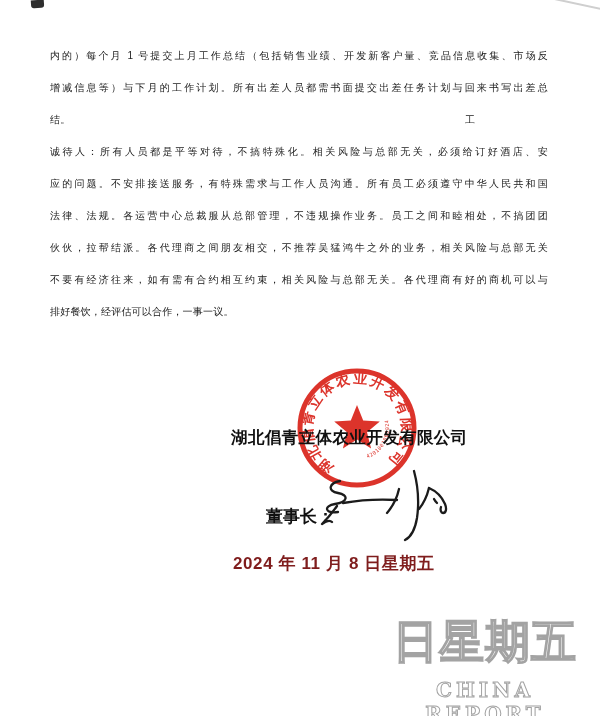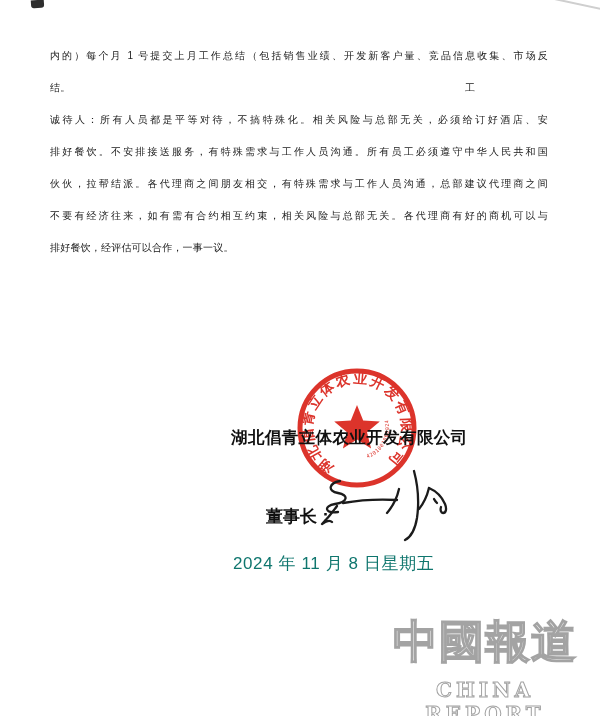--- a/index.html
+++ b/index.html
@@ -25,54 +25,56 @@
   .ring-text{fill:var(--seal-color);font-family:"Liberation Sans","DejaVu Sans",sans-serif;
              font-weight:bold;font-size:14px;letter-spacing:2.2px;}
   .serial-text{fill:var(--seal-color);font-family:"DejaVu Sans Mono",monospace;
                font-size:5.2px;letter-spacing:0.6px;}
   .company{position:absolute;left:231px;top:427px;z-index:3;font-size:16.5px;font-weight:bold;
            color:#101010;letter-spacing:0.4px;}
   .chairman{position:absolute;left:266px;top:505px;z-index:3;font-size:17px;font-weight:bold;
             color:#101010;}
   .sig-svg{position:absolute;left:315px;top:460px;z-index:4;}
   .sig-stroke{fill:none;stroke:#1b1b1b;stroke-width:2.3px;stroke-linecap:round;stroke-linejoin:round;}
-  .dateline{position:absolute;left:233px;top:552px;font-size:17px;font-weight:normal;color:#0f766e;
+  .dateline{position:absolute;left:233px;top:552px;font-size:17px;font-weight:bold;color:#7f1d1d;
             letter-spacing:0.6px;}
   
   .watermark{position:absolute;left:383px;top:618px;width:204px;text-align:center;z-index:1;}
   .wm-cn{font-size:45px;font-weight:bold;line-height:1.08;color:#ffffff;
          -webkit-text-stroke:1.3px var(--wm-color);letter-spacing:1px;}
   .wm-en{font-family:"DejaVu Serif","Liberation Serif",serif;font-size:20px;font-weight:bold;
          color:#ffffff;-webkit-text-stroke:1px var(--wm-color);letter-spacing:4px;margin-top:11px;}
 </style>
 </head>
 <body>
 
 <div class="page">
 
   <div class="smudge"></div>
   <div class="scratch"></div>
 
   <div class="doc">
     <div>
       <div>
           <div class="line just">内的）每个月 1 号提交上月工作总结（包括销售业绩、开发新客户量、竞品信息收集、市场反</div>
+          <div class="line just">增减信息等）与下月的工作计划。所有出差人员都需书面提交出差任务计划与回来书写出差总</div>
         </div>
       <div class="line plain">
         <span>结。</span>
         <span class="stray">工</span>
       </div>
     </div>
     <div>
       <div class="line just">
         <span class="lead-bold">诚待人：</span><span>所有人员都是平等对待，不搞特殊化。相关风险与总部无关，必须给订好酒店、安</span>
       </div>
       <div>
-          <div class="line just">排好餐饮。不安排接送服务，有特殊需求与工作人员沟通。所有员工必须遵守中华人民共和国</div>
-          <div class="line just">伙伙，拉帮结派。各代理商之间朋友相交，有特殊需求与工作人员沟通，总部建议代理商之间</div>
+          <div class="line just">应的问题。不安排接送服务，有特殊需求与工作人员沟通。所有员工必须遵守中华人民共和国</div>
+          <div class="line just">法律、法规。各运营中心总裁服从总部管理，不违规操作业务。员工之间和睦相处，不搞团团</div>
+          <div class="line just">伙伙，拉帮结派。各代理商之间朋友相交，不推荐吴猛鸿牛之外的业务，相关风险与总部无关</div>
           <div class="line just">不要有经济往来，如有需有合约相互约束，相关风险与总部无关。各代理商有好的商机可以与</div>
         </div>
       <div class="line plain">排好餐饮，经评估可以合作，一事一议。</div>
     </div>
   </div>
 
   <svg class="seal-svg" width="126" height="126" viewBox="0 0 126 126">
     <defs>
       <path id="arcOuter" d="M40.5,102 A45,45 0 1 1 85.5,102" fill="none"></path>
       <path id="arcSerial" d="M71.3,93.9 A32,32 0 0 0 93.9,54.7" fill="none"></path>
@@ -98,17 +100,17 @@
     <path class="sig-stroke" d="M84,29 C82,38 78,46 72,53"></path>
     <path class="sig-stroke" d="M99,11 C103,26 104,44 102,58 C100,70 96,77 90,80"></path>
     <path class="sig-stroke" d="M114,28 C112,36 109,43 104,49"></path>
     <path class="sig-stroke" d="M114,28 C121,31 127,37 130,44 C132,49 131,53 128,53 C126,53 125,50 126,47"></path>
     <path class="sig-stroke" d="M119,39 C120,41 121,42 122,43"></path>
   </svg>
 
   <div class="dateline">2024 年 11 月 8 日星期五</div>
 
   <div class="watermark">
-    <div class="wm-cn">中國報道</div>
+    <div class="wm-cn">日星期五</div>
     <div class="wm-en">CHINA REPORT</div>
   </div>
 
 </div>
 
 </body></html>

